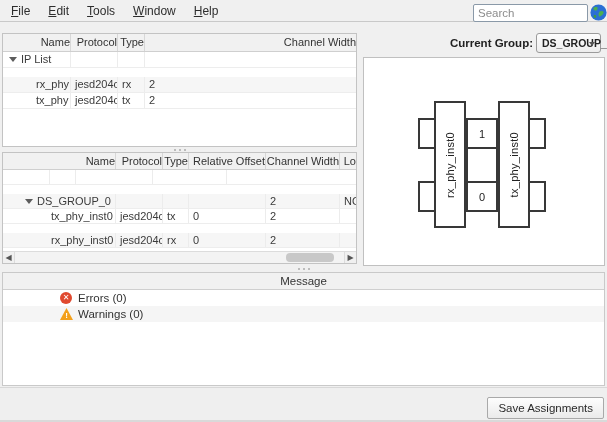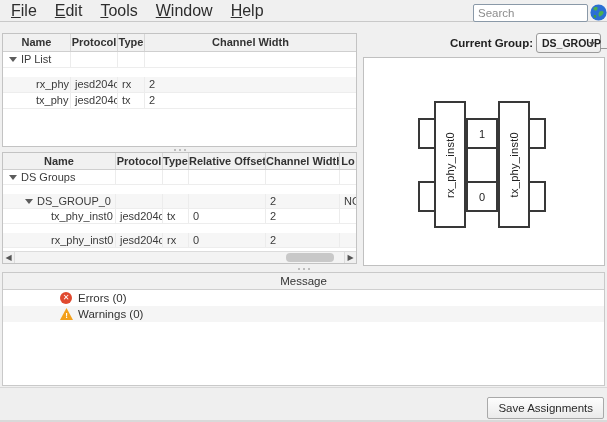--- a/index.html
+++ b/index.html
@@ -4,35 +4,35 @@
 <style>
   * { margin:0; padding:0; box-sizing:border-box; }
   html,body { width:607px; height:422px; overflow:hidden; }
   body {
     font-family:"Liberation Sans","DejaVu Sans",sans-serif;
     background:#f0f0f0; color:#3b3b3b; position:relative; font-size:11px;
   }
   
   .menubar { position:absolute; left:0; top:0; width:607px; height:22px;
     background:#f0f0f0; border-bottom:1px solid #c9c9c9; display:flex; align-items:center; padding-left:2px; }
-  .menu-item { padding:3px 9px; font-size:16px; color:#2d2d2d; cursor:default; }
+  .menu-item { padding:3px 9px; font-size:12px; color:#2d2d2d; cursor:default; }
   .menu-item .mn { text-decoration:underline; }
   .search-box { position:absolute; left:473px; top:4px; width:115px; height:17px;
     border:1px solid #8a99a8; border-radius:2px; background:#fff; font-size:11.5px;
     padding:8px 4px; color:#333; outline:none; font-family:inherit; }
   .search-box::placeholder { color:#8d8d8d; }
   .globe { position:absolute; left:590px; top:4px; width:17px; height:17px; }
 
   
   .panel { position:absolute; background:#fff; border:1px solid #c3c3c3; }
 
   
   .thead { display:flex; background:#f1f1f1; border-bottom:1px solid #cfcfcf; height:18px; }
-  .th { font-size:11px; color:#333; text-align:center; line-height:17px; overflow:hidden;
-        border-right:1px solid #d7d7d7; white-space:nowrap;font-weight:bold; }
+  .th { font-size:11px; color:#333; text-align:right; line-height:17px; overflow:hidden;
+        border-right:1px solid #d7d7d7; white-space:nowrap; }
   .th:last-child { border-right:none; }
   .trow { display:flex; height:16px; line-height:15px; border-bottom:1px solid #ededed; }
   .trow.alt { background:#f6f6f6;margin-top:9px; }
   .td { overflow:hidden; white-space:nowrap; border-right:1px solid #ececec; padding-left:4px; }
   .td:last-child { border-right:none; }
   .caret { display:inline-block; width:0; height:0; border-left:4px solid transparent;
     border-right:4px solid transparent; border-top:5px solid #5c5c5c; margin:0 4px 1px 0; }
   .ind0 { padding-left:6px; } .ind2 { padding-left:48px; }
   .ind1t { padding-left:33px; }
 
@@ -144,21 +144,20 @@
 <div class="panel" style="left:2px; top:152px; width:355px; height:112px;">
   <div class="thead" style="height:17px;">
     <div class="th t2-name">Name</div>
     <div class="th t2-prot">Protocol</div>
     <div class="th t2-type">Type</div>
     <div class="th t2-rel">Relative Offset</div>
     <div class="th t2-cw">Channel Width</div>
     <div class="th t2-lo">Lo</div>
   </div>
   <div class="trow" style="height:15px;line-height:14px;">
-    <div class="td t2-name" style="padding-left:6px;"><span class="caret"></span><span>DS Groups</span></div>
     <div class="td t2-prot"></div>
       <div class="td t2-type"></div>
       <div class="td t2-rel"></div>
       <div class="td t2-cw"></div>
       <div class="td t2-lo"></div>
   </div>
   <div class="trow alt" style="height:15px;line-height:14px;">
     <div class="td t2-name" style="padding-left:22px;"><span class="caret"></span><span>DS_GROUP_0</span></div>
     <div class="td t2-prot"></div>
       <div class="td t2-type"></div>

